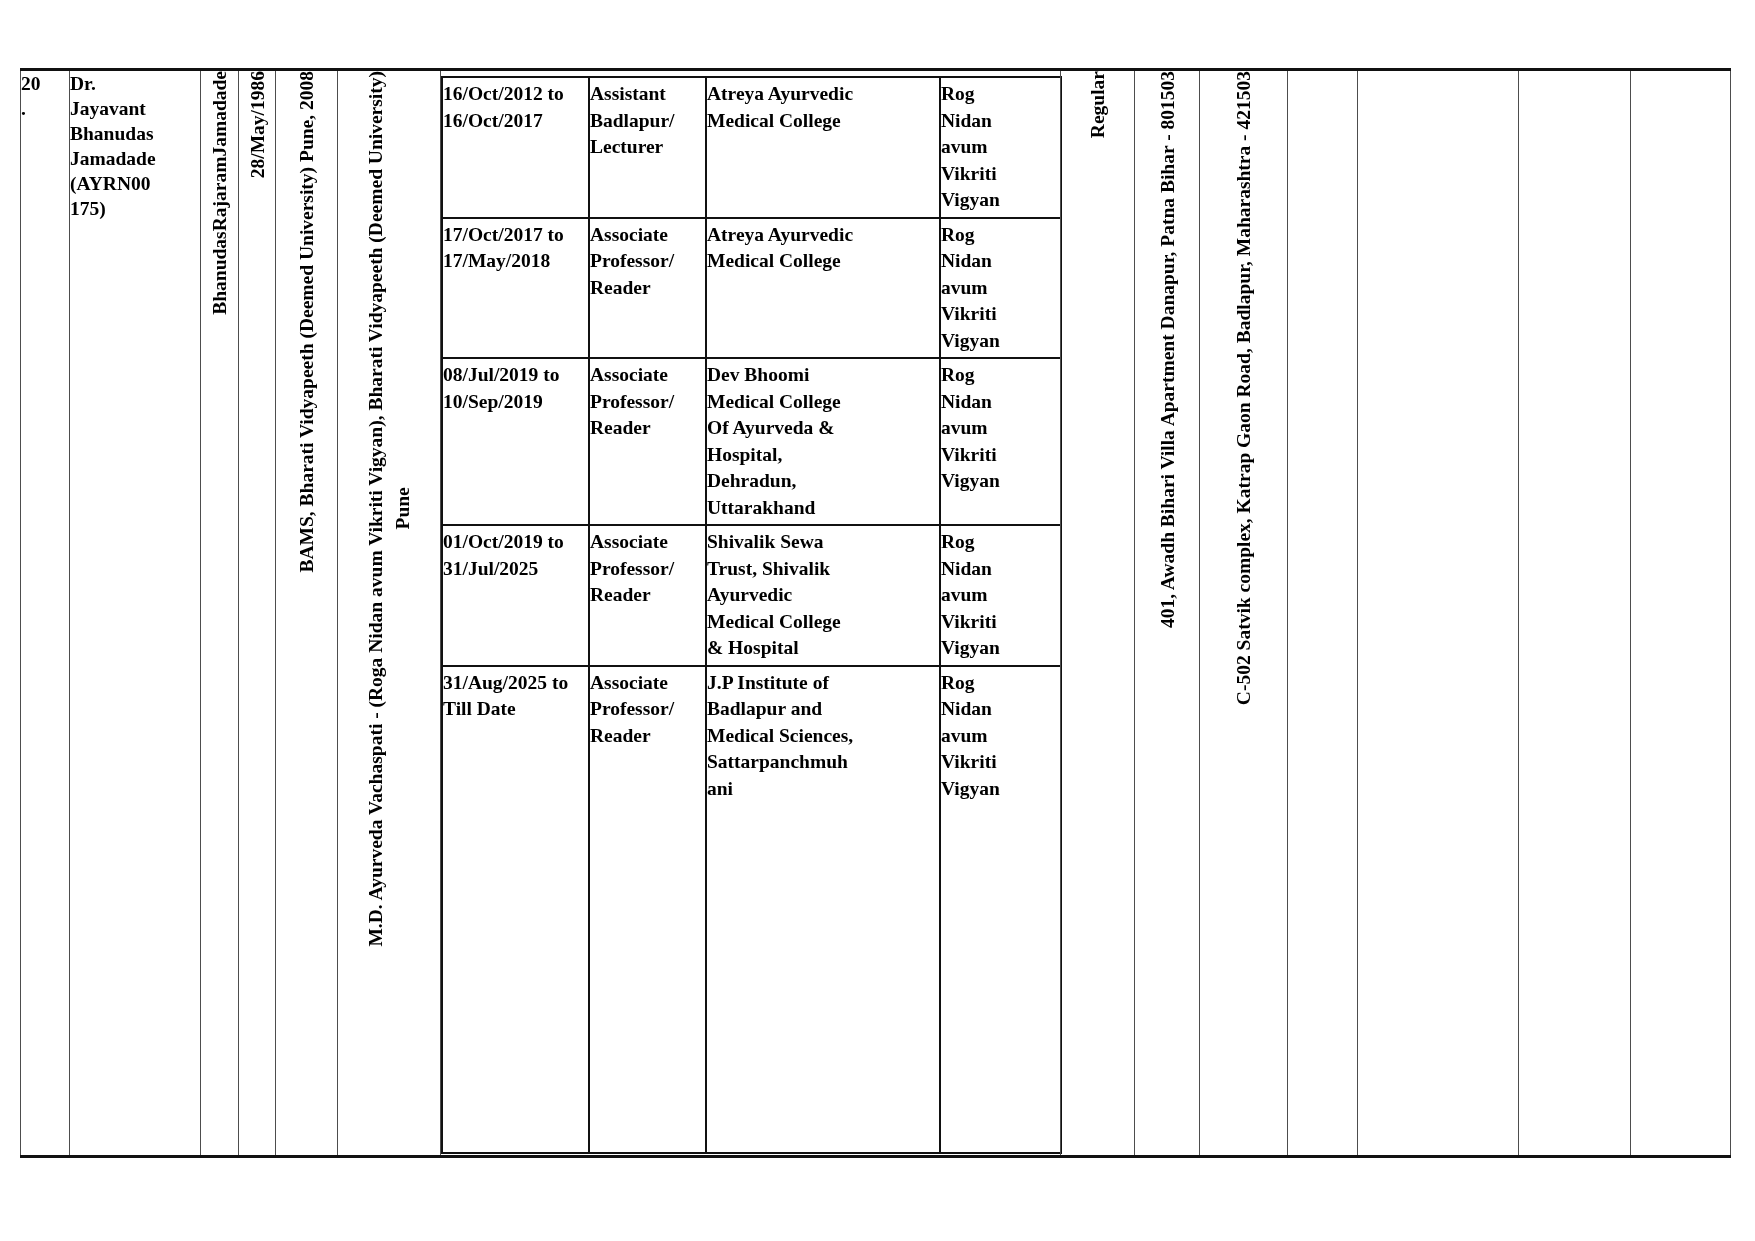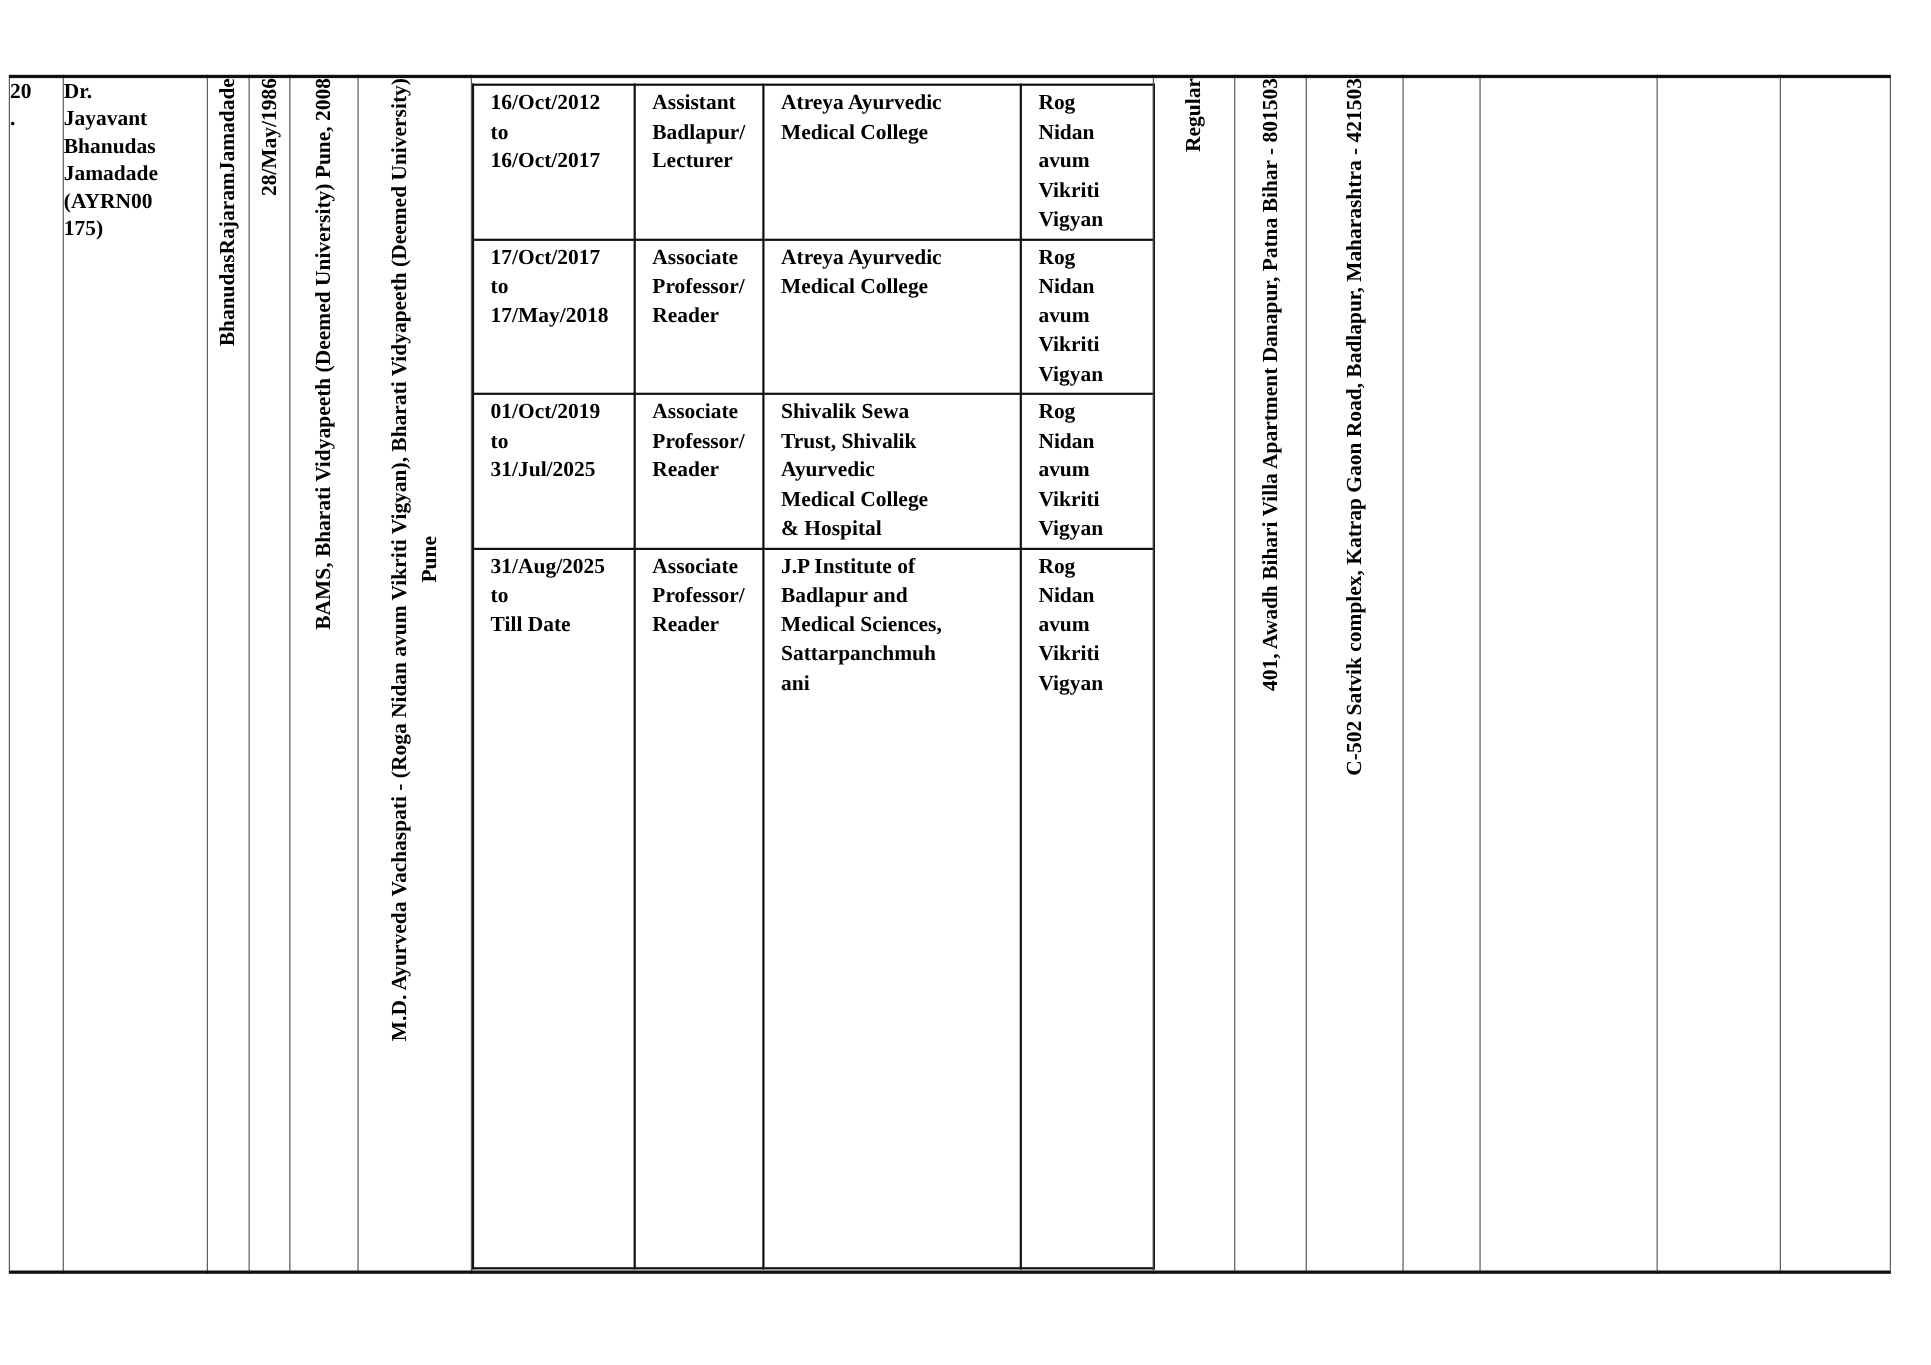--- a/index.html
+++ b/index.html
@@ -9,21 +9,21 @@
     font-family:"Liberation Serif","DejaVu Serif",serif;
     font-weight:bold;
     -webkit-font-smoothing:antialiased;
   }
   .sheet{position:absolute;left:8px;top:68px;}
 
   table.outer{
     border-collapse:collapse;table-layout:fixed;
     width:1710px;height:1090px;
     border-top:3px solid #111;border-bottom:3px solid #111;
-    border-left:1px solid #666;border-right:1px solid #777;
+    border-left:1px solid #666;border-right:1px solid #777;margin-left:12px;
   }
   table.outer > tbody > tr > td{
     border:1px solid #4d4d4d;
     padding:0;vertical-align:top;
     font-size:19.5px;line-height:25px;
   }
 
   td.serial-cell{
     vertical-align:middle;text-align:left;
     padding:0 0 118px 11px;white-space:pre-line;
@@ -46,21 +46,21 @@
   td.exp-cell{padding:0;vertical-align:top;}
 
   table.exp{
     border-collapse:collapse;table-layout:fixed;
     width:619px;height:1078px;
     margin:5px 0 0 0;
   }
   table.exp td{
     border:2px solid #111;
     vertical-align:top;
-    padding:3px 15px;
+    padding:3px 0;
     font-size:19.5px;line-height:26.5px;
     white-space:pre-line;
   }
 </style>
 </head>
 <body>
 
 <div class="sheet">
   <table class="outer">
     <colgroup>
@@ -139,20 +139,38 @@
 Professor/
 Reader</td>
                 <td>Atreya Ayurvedic
 Medical College</td>
                 <td>Rog
 Nidan
 avum
 Vikriti
 Vigyan</td>
               </tr>
+              <tr style="height:159px">
+                <td>08/Jul/2019 to
+10/Sep/2019</td>
+                <td>Associate
+Professor/
+Reader</td>
+                <td>Dev Bhoomi
+Medical College
+Of Ayurveda &amp;
+Hospital,
+Dehradun,
+Uttarakhand</td>
+                <td>Rog
+Nidan
+avum
+Vikriti
+Vigyan</td>
+              </tr>
               <tr style="height:132px">
                 <td>01/Oct/2019 to
 31/Jul/2025</td>
                 <td>Associate
 Professor/
 Reader</td>
                 <td>Shivalik Sewa
 Trust, Shivalik
 Ayurvedic
 Medical College

